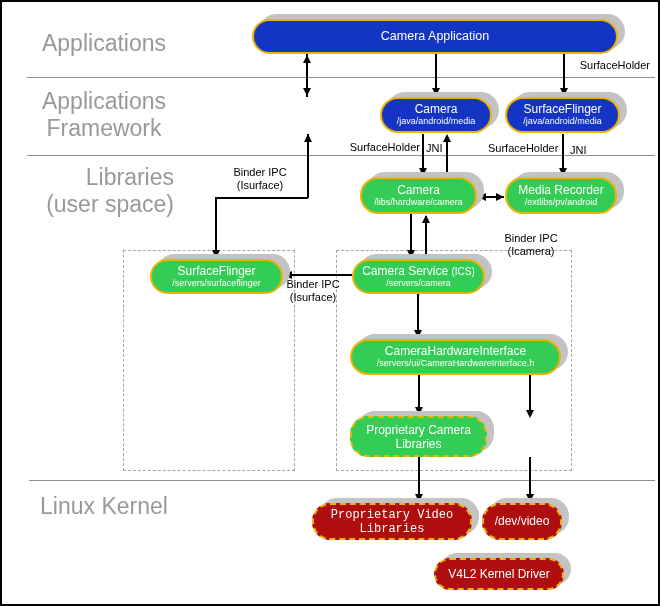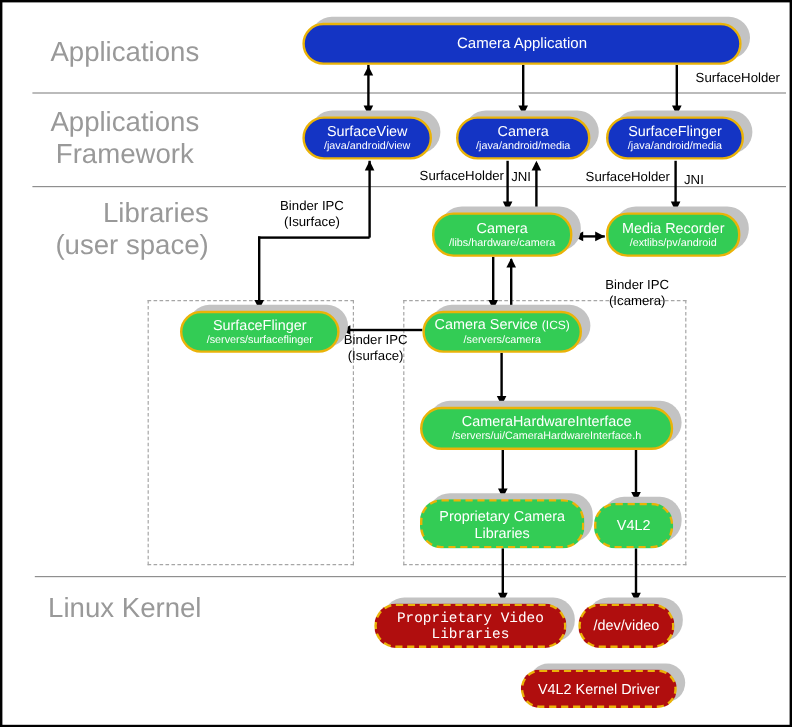--- a/index.html
+++ b/index.html
@@ -115,24 +115,20 @@
 
   <div class="vl" style="left:416px;top:455px;height:40px;"></div>
   <div class="ah d" style="left:413px;top:492px;"></div>
   <div class="vl" style="left:527px;top:455px;height:40px;"></div>
   <div class="ah d" style="left:524px;top:492px;"></div>
 
   <div class="node c-blue" style="left:250px;top:17px;width:366px;height:35px;">
     <div class="nt big">Camera Application</div>
   </div>
 
-  <div class="node c-blue" style="left:250px;top:95px;width:108px;height:36px;">
-    <div class="nt">SurfaceView</div>
-    <div class="np">/java/android/view</div>
-  </div>
   <div class="node c-blue" style="left:378px;top:95px;width:112px;height:36px;">
     <div class="nt">Camera</div>
     <div class="np">/java/android/media</div>
   </div>
   <div class="node c-blue" style="left:503px;top:95px;width:115px;height:36px;">
     <div class="nt">SurfaceFlinger</div>
     <div class="np">/java/android/media</div>
   </div>
 
   <div class="node c-green" style="left:358px;top:175px;width:117px;height:37px;">
@@ -154,23 +150,20 @@
   </div>
 
   <div class="node c-green" style="left:348px;top:337px;width:211px;height:36px;">
     <div class="nt">CameraHardwareInterface</div>
     <div class="np">/servers/ui/CameraHardwareInterface.h</div>
   </div>
 
   <div class="node c-green dashed" style="left:348px;top:414px;width:137px;height:41px;">
     <div class="wrap">Proprietary Camera Libraries</div>
   </div>
-  <div class="node c-green dashed" style="left:493px;top:417px;width:66px;height:38px;">
-    <div class="nt">V4L2</div>
-  </div>
 
   <div class="node c-red dashed" style="left:310px;top:501px;width:160px;height:37px;font-family:Liberation Mono, monospace;">
     <div class="wrap">Proprietary Video Libraries</div>
   </div>
   <div class="node c-red dashed" style="left:480px;top:501px;width:80px;height:37px;">
     <div class="nt">/dev/video</div>
   </div>
   <div class="node c-red dashed" style="left:432px;top:556px;width:130px;height:32px;">
     <div class="nt">V4L2 Kernel Driver</div>
   </div>

